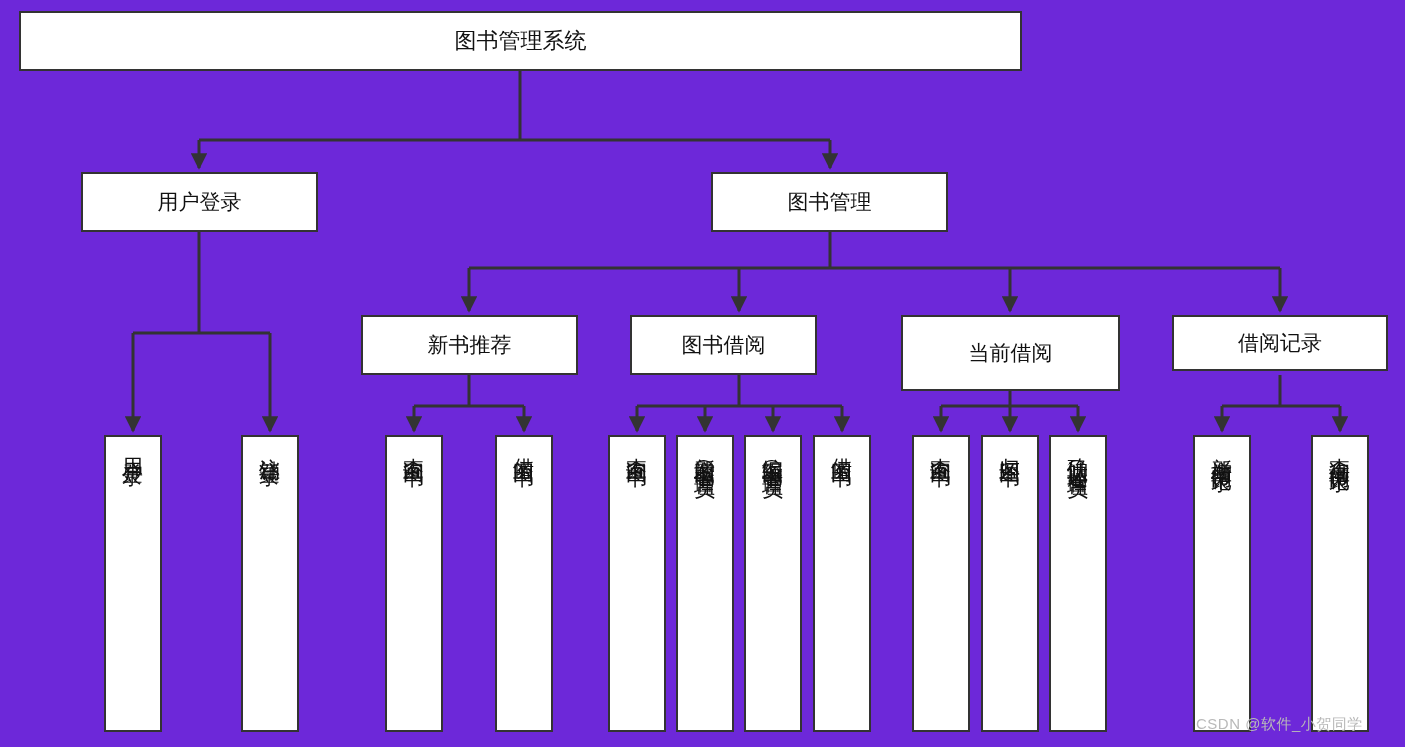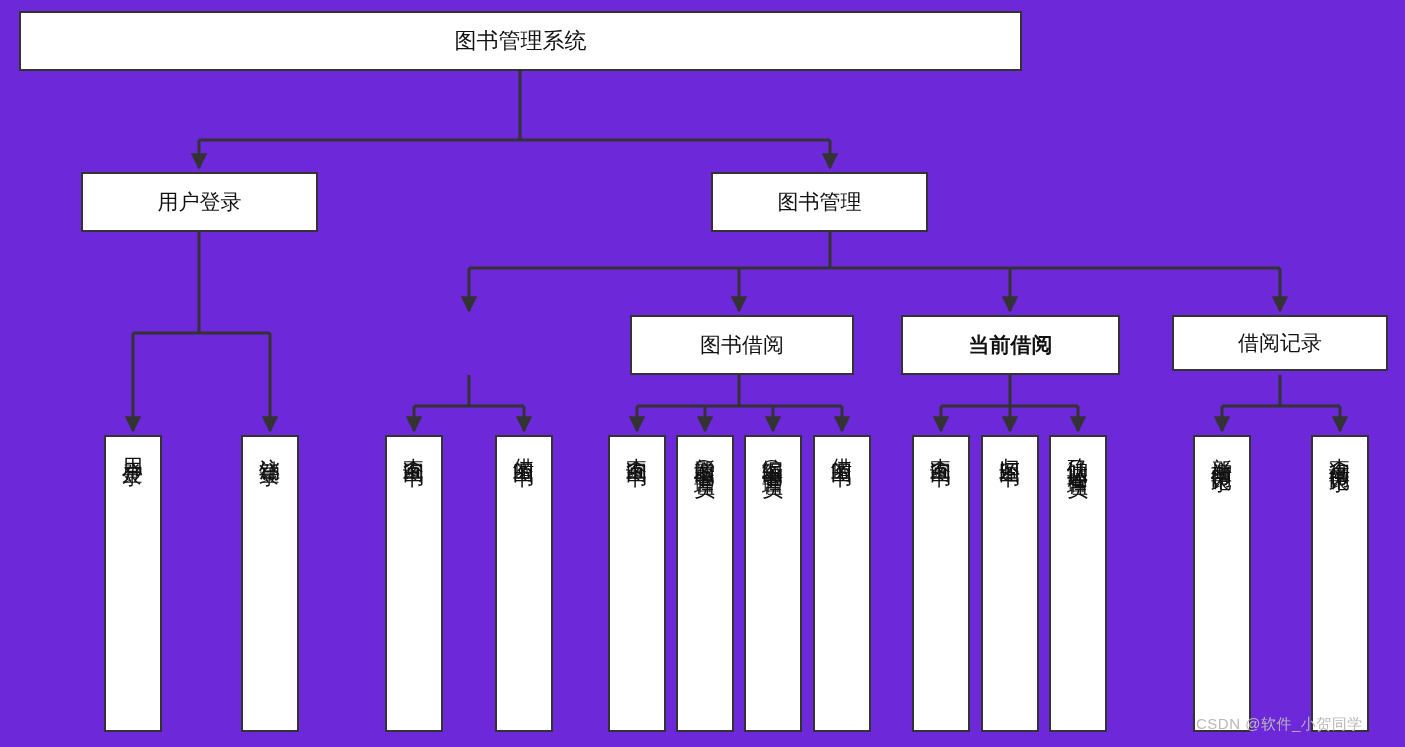--- a/index.html
+++ b/index.html
@@ -124,30 +124,33 @@
   </svg>
 
   <div class="node horizontal root" style="left:19px; top:11px; width:1003px; height:60px;">
     <span class="node-label">图书管理系统</span>
   </div>
 
   <div class="node horizontal" style="left:81px; top:172px; width:237px; height:60px;">
     <span class="node-label">用户登录</span>
   </div>
 
-  <div class="node horizontal" style="left:711px; top:172px; width:217px; height:60px;">
+  <div class="node horizontal" style="left:711px; top:172px; width:237px; height:60px;">
     <span class="node-label">图书管理</span>
   </div>
 
-
-  <div class="node horizontal" style="left:630px; top:315px; width:224px; height:60px;">
+  <div class="node horizontal" style="left:361px; top:315px; width:217px; height:60px;">
+    <span class="node-label">新书推荐</span>
+  </div>
+
+  <div class="node horizontal" style="left:630px; top:315px; width:187px; height:60px;">
     <span class="node-label">图书借阅</span>
   </div>
 
-  <div class="node horizontal" style="left:901px; top:315px; width:219px; height:60px;font-weight:bold;">
+  <div class="node horizontal" style="left:901px; top:315px; width:219px; height:76px;">
     <span class="node-label">当前借阅</span>
   </div>
 
   <div class="node horizontal" style="left:1172px; top:315px; width:216px; height:56px;">
     <span class="node-label">借阅记录</span>
   </div>
 
   <div class="node vertical" style="left:104px; top:435px; width:58px; height:297px;">
     <span class="node-label">用户登录</span>
   </div>

